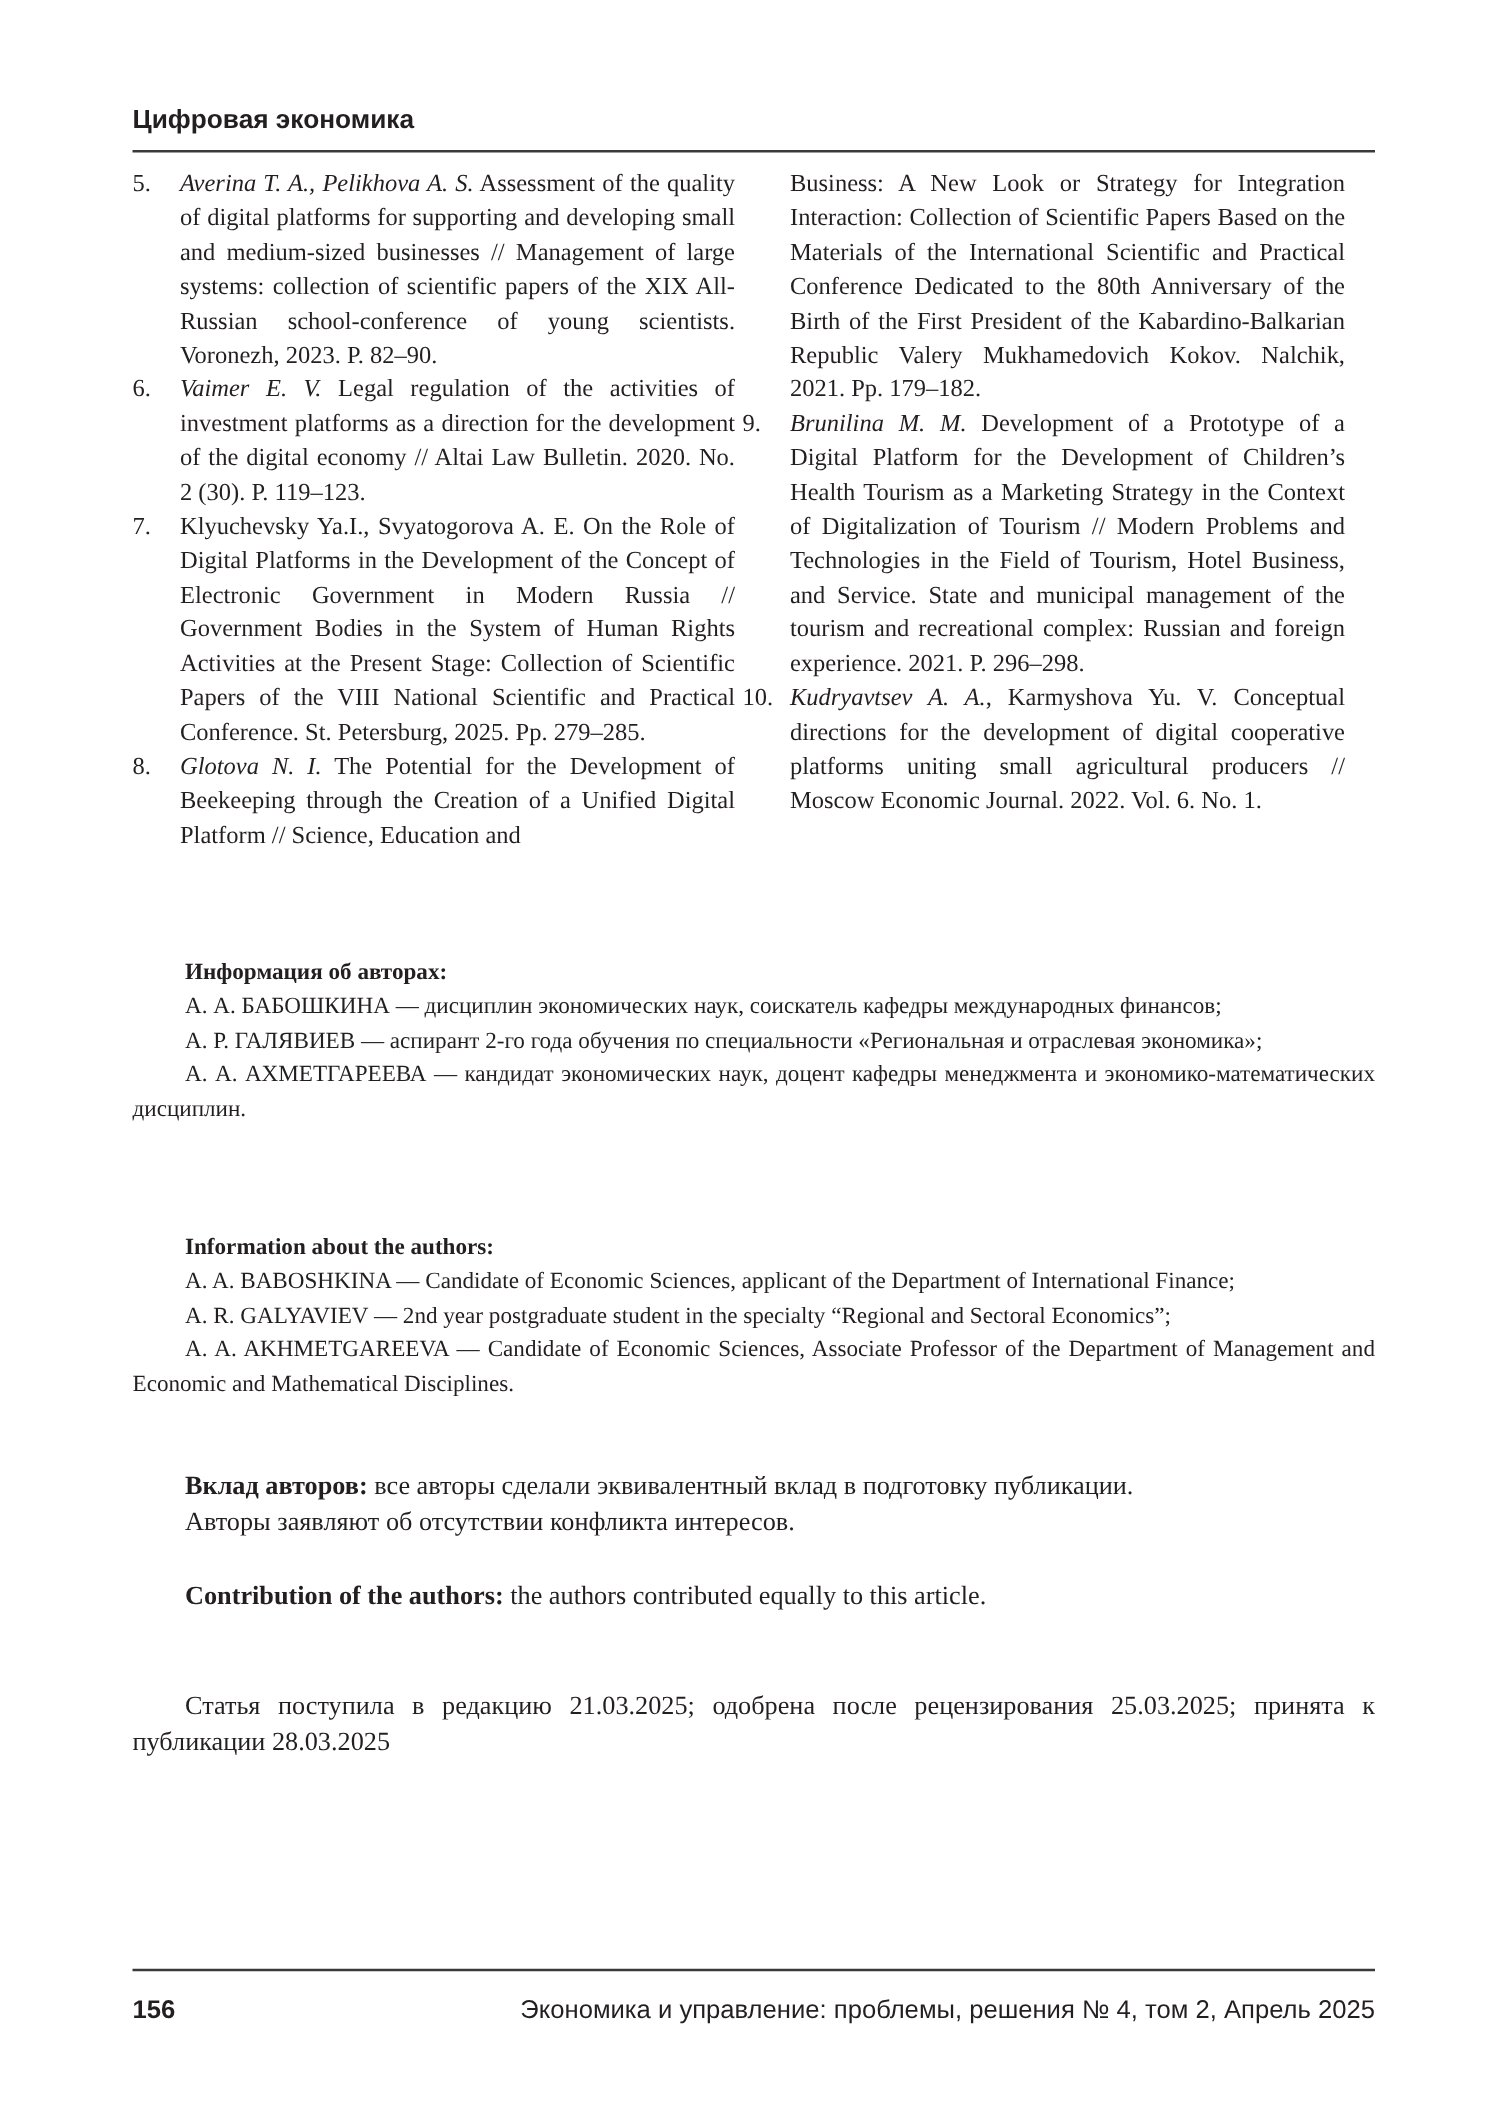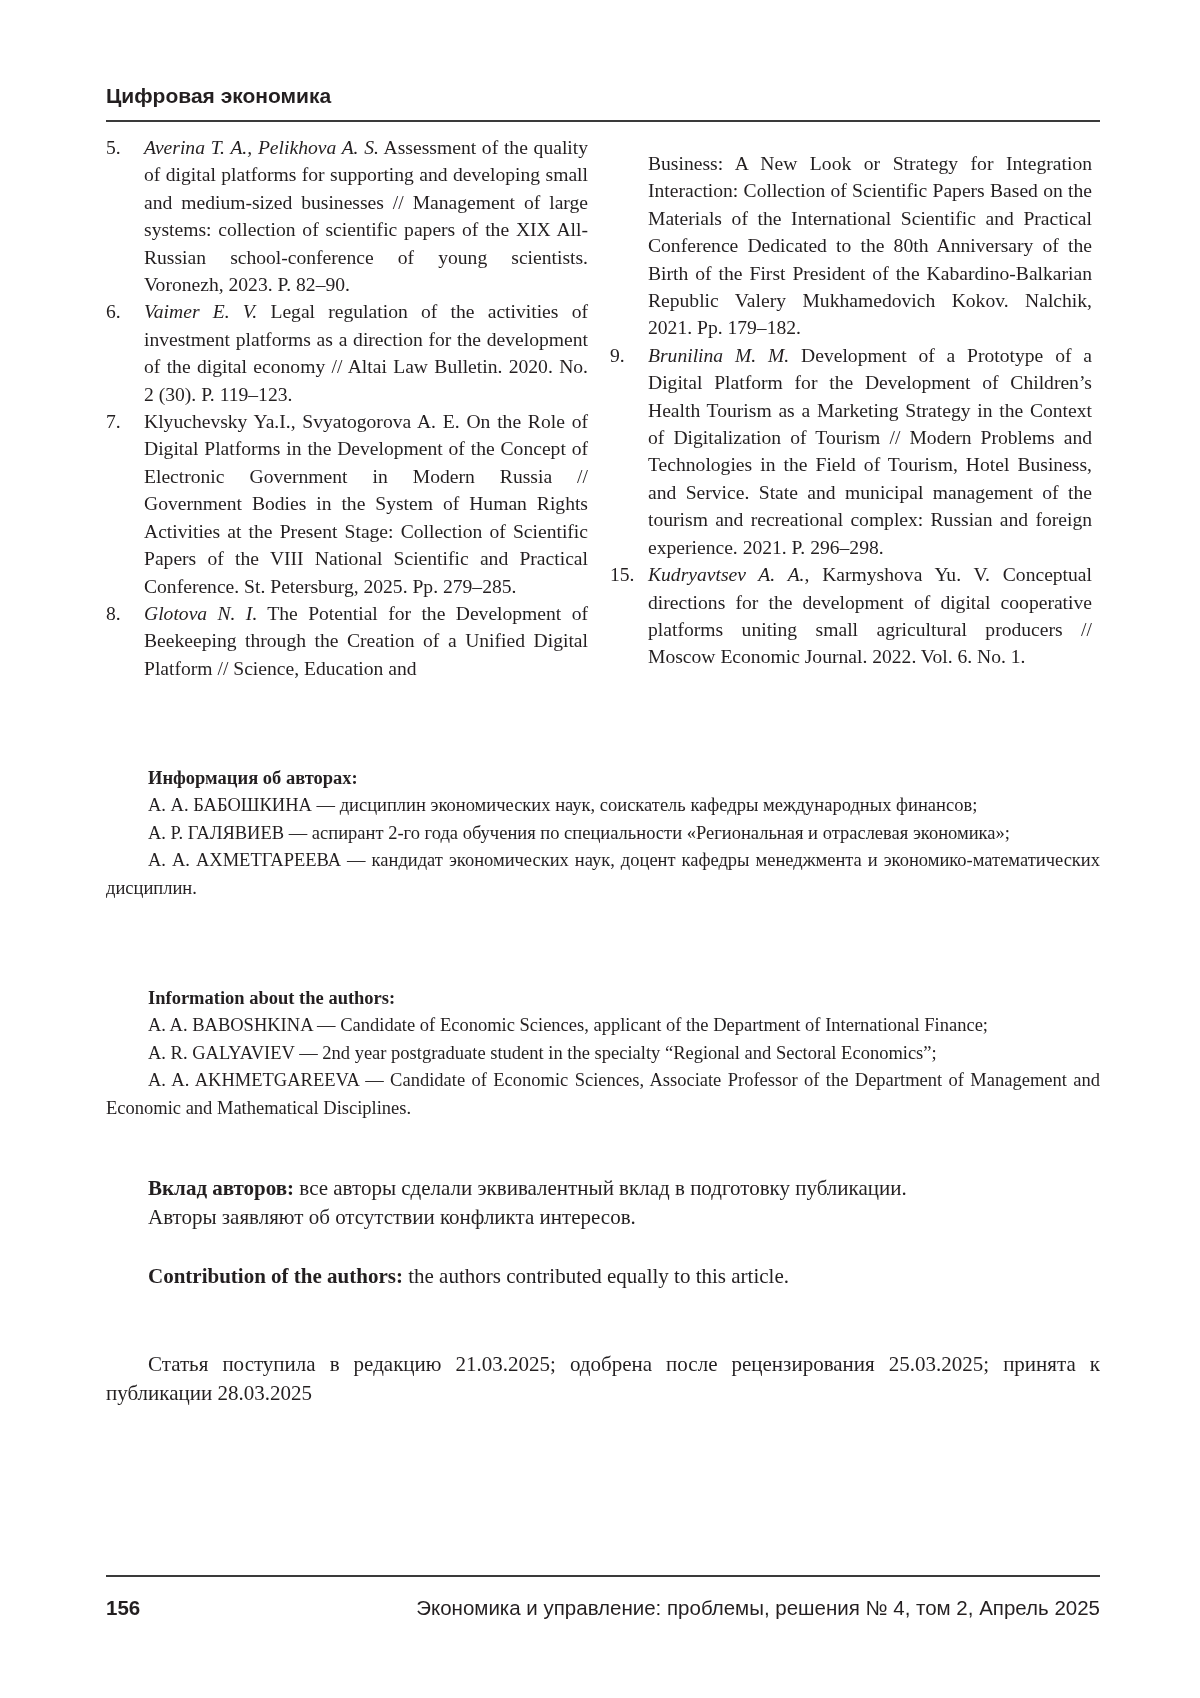--- a/index.html
+++ b/index.html
@@ -6,21 +6,21 @@
   body { width: 1200px; height: 1698px; position: relative; overflow: hidden; color: #231f20; }
   .page { position: absolute; left: 106px; top: 0; width: 994px; height: 1698px; }
   .header-title {
     position: absolute; top: 84px; left: 0;
     font-family: "Liberation Sans", sans-serif; font-weight: bold; font-size: 21px; color: #231f20;
   }
   .header-rule { position: absolute; top: 120px; left: 0; width: 994px; height: 2px; background: #3a3a3a; }
   .refs { position: absolute; top: 134px; left: 0; width: 994px; font-family: "Liberation Serif", serif; font-size: 19.6px; line-height: 27.4px; }
   .col { position: absolute; top: 0; width: 482px; }
   .col-left { left: 0; }
-  .col-right { left: 504px; margin-top: 16px; }
+  .col-right { left: 488px; }
   .ref { position: relative; padding-left: 38px; text-align: justify; }
   .ref .num { position: absolute; left: 0; top: 0; }
   .ref.cont { padding-left: 38px; }
   .ref i { font-style: italic; }
   .info { position: absolute; left: 0; width: 994px; font-family: "Liberation Serif", serif; font-size: 18.5px; line-height: 27.4px; text-align: justify; }
   .info .head { font-weight: bold; padding-left: 42px; }
   .info .para { text-indent: 42px; }
   .block { position: absolute; left: 0; width: 994px; font-family: "Liberation Serif", serif; font-size: 21px; line-height: 29px; }
   .block .para { text-indent: 42px; text-align: justify; }
   .block b { font-weight: bold; }
@@ -59,21 +59,21 @@
 
     <div class="col col-right">
       <div class="ref cont">
         <span>Business: A New Look or Strategy for Integration Interaction: Collection of Scientific Papers Based on the Materials of the International Scientific and Practical Conference Dedicated to the 80th Anniversary of the Birth of the First President of the Kabardino-Balkarian Republic Valery Mukhamedovich Kokov. Nalchik, 2021. Pp. 179–182.</span>
       </div>
       <div class="ref">
         <span class="num">9.</span>
         <i>Brunilina M. M.</i><span> Development of a Prototype of a Digital Platform for the Development of Children’s Health Tourism as a Marketing Strategy in the Context of Digitalization of Tourism // Modern Problems and Technologies in the Field of Tourism, Hotel Business, and Service. State and municipal management of the tourism and recreational complex: Russian and foreign experience. 2021. P. 296–298.</span>
       </div>
       <div class="ref">
-        <span class="num">15.</span>
+        <span class="num">10.</span>
         <i>Kudryavtsev A. A.</i><span>, Karmyshova Yu. V. Conceptual directions for the development of digital cooperative platforms uniting small agricultural producers // Moscow Economic Journal. 2022. Vol. 6. No. 1.</span>
       </div>
     </div>
   </div>
 
   <div class="info" style="top:765px;">
     <div class="head">Информация об авторах:</div>
     <div class="para">А. А. БАБОШКИНА — дисциплин экономических наук, соискатель кафедры международных финансов;</div>
     <div class="para">А. Р. ГАЛЯВИЕВ — аспирант 2-го года обучения по специальности «Региональная и отраслевая экономика»;</div>
     <div class="para">А. А. АХМЕТГАРЕЕВА — кандидат экономических наук, доцент кафедры менеджмента и экономико-математических дисциплин.</div>

